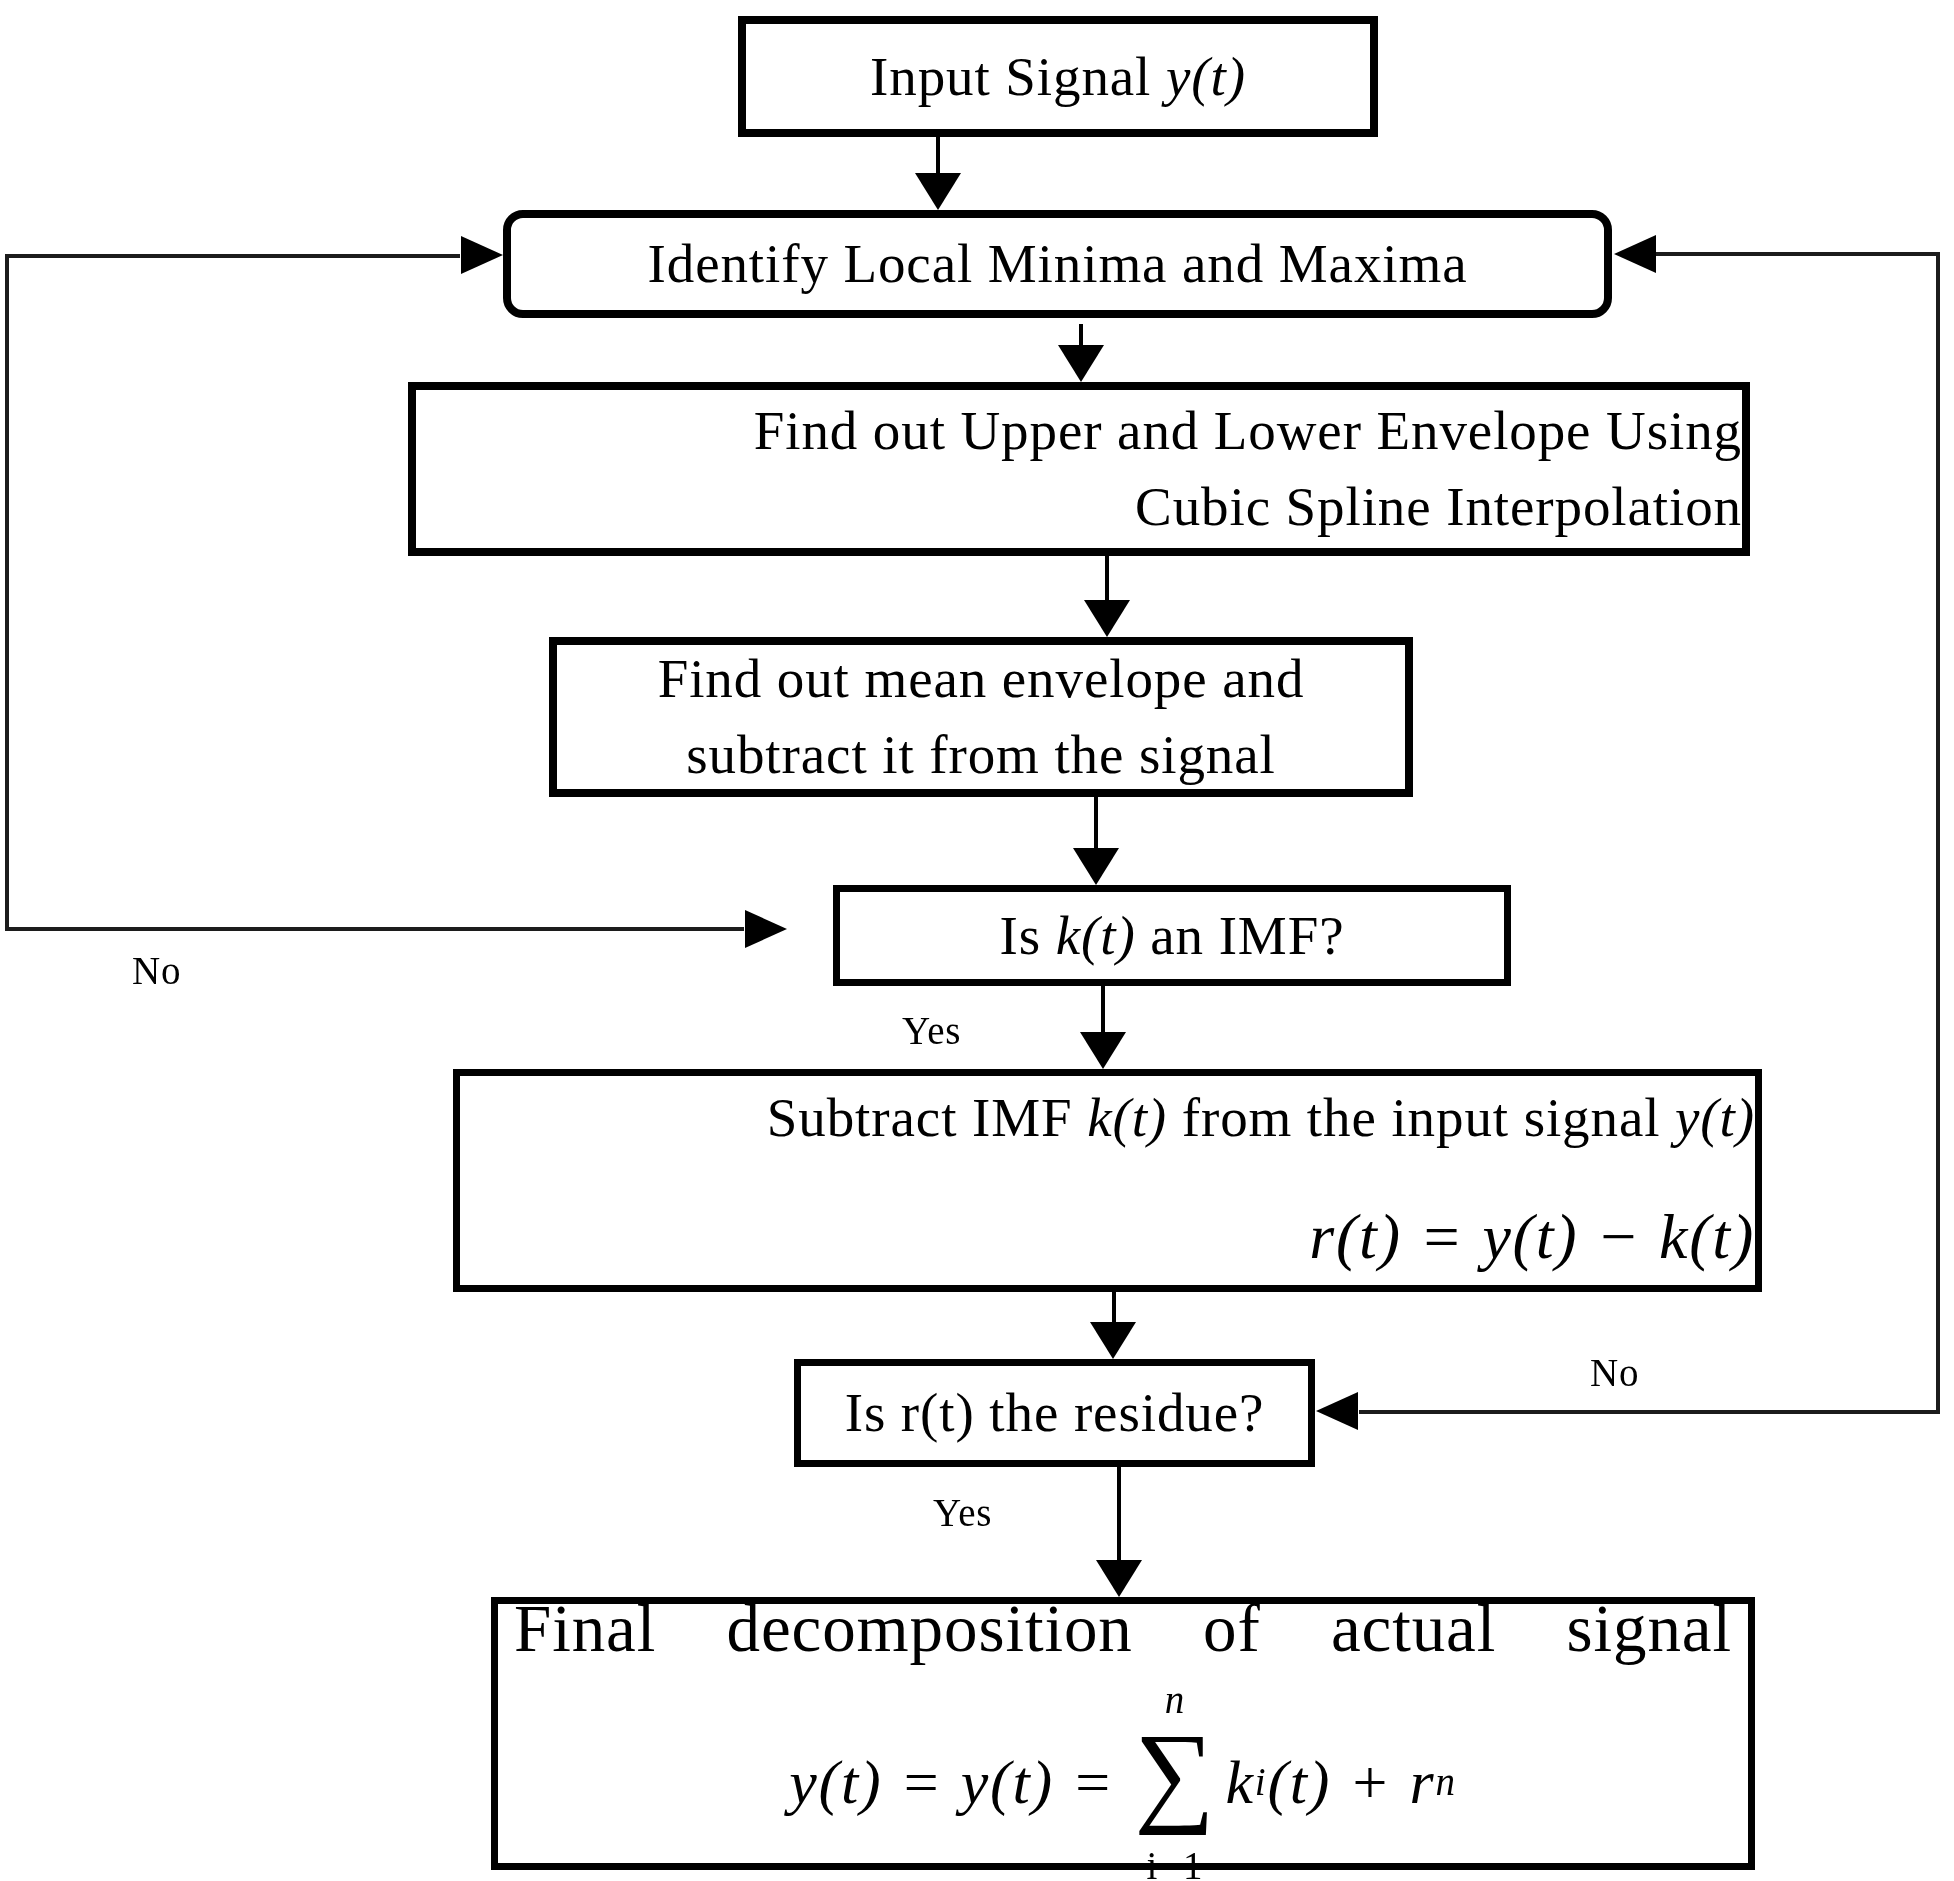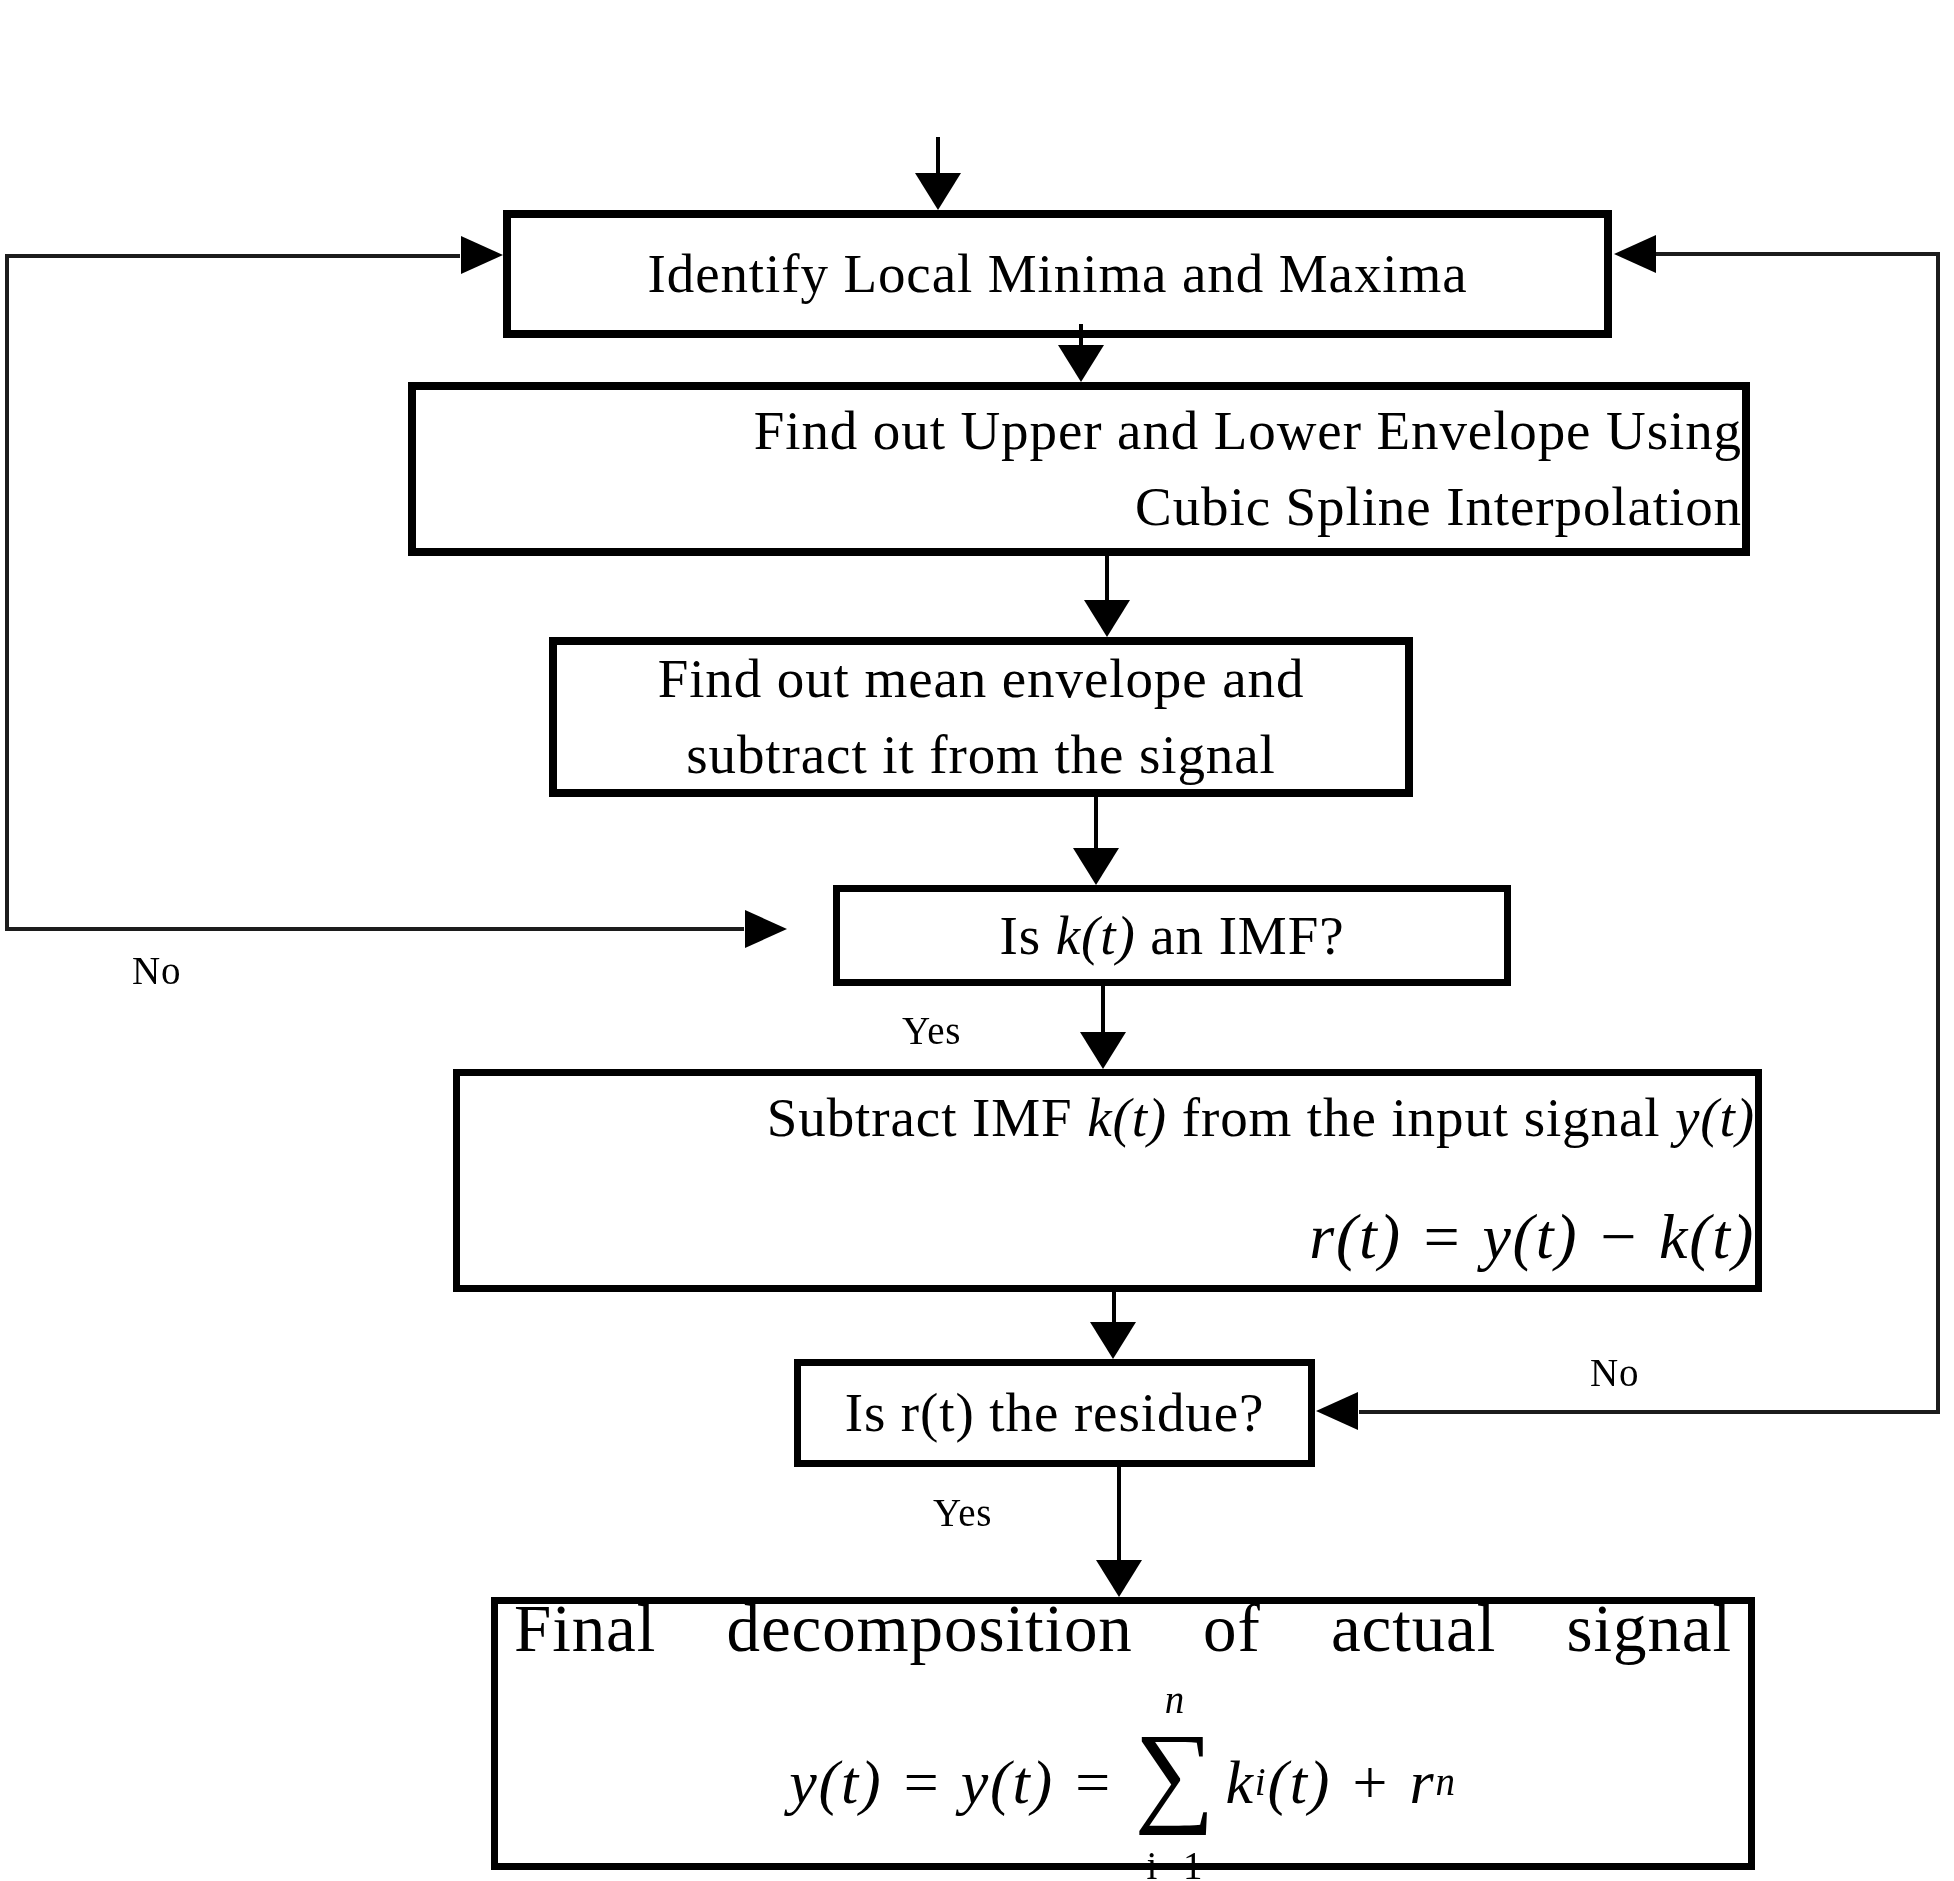--- a/index.html
+++ b/index.html
@@ -86,22 +86,25 @@
   }
   .sum .top{margin-bottom:5.3px;}
   .sum .bot{margin-top:25px;font-style:normal;}
   sub.m{font-size:39px;vertical-align:-16px;line-height:0;}
 </style>
 </head>
 <body>
 
 <div class="canvas">
 
+  <div class="node" style="left:738px;top:16px;width:640px;height:121px;">
+    <div><span>Input Signal </span><span style="font-style: italic;">y(t)</span></div>
+  </div>
 
-  <div class="node" style="left:503px;top:210px;width:1109px;height:128px;">
+  <div class="node" style="left:503px;top:210px;width:1109px;height:108px;border-radius:20px;">
     <div>Identify Local Minima and Maxima</div>
   </div>
 
   <div class="node" style="left:408px;top:382px;width:1342px;height:174px;align-items:flex-end;">
     <div>Find out Upper and Lower Envelope Using</div>
     <div>Cubic Spline Interpolation</div>
   </div>
 
   <div class="node" style="left:549px;top:637px;width:864px;height:160px;">
     <div>Find out mean envelope and</div>

